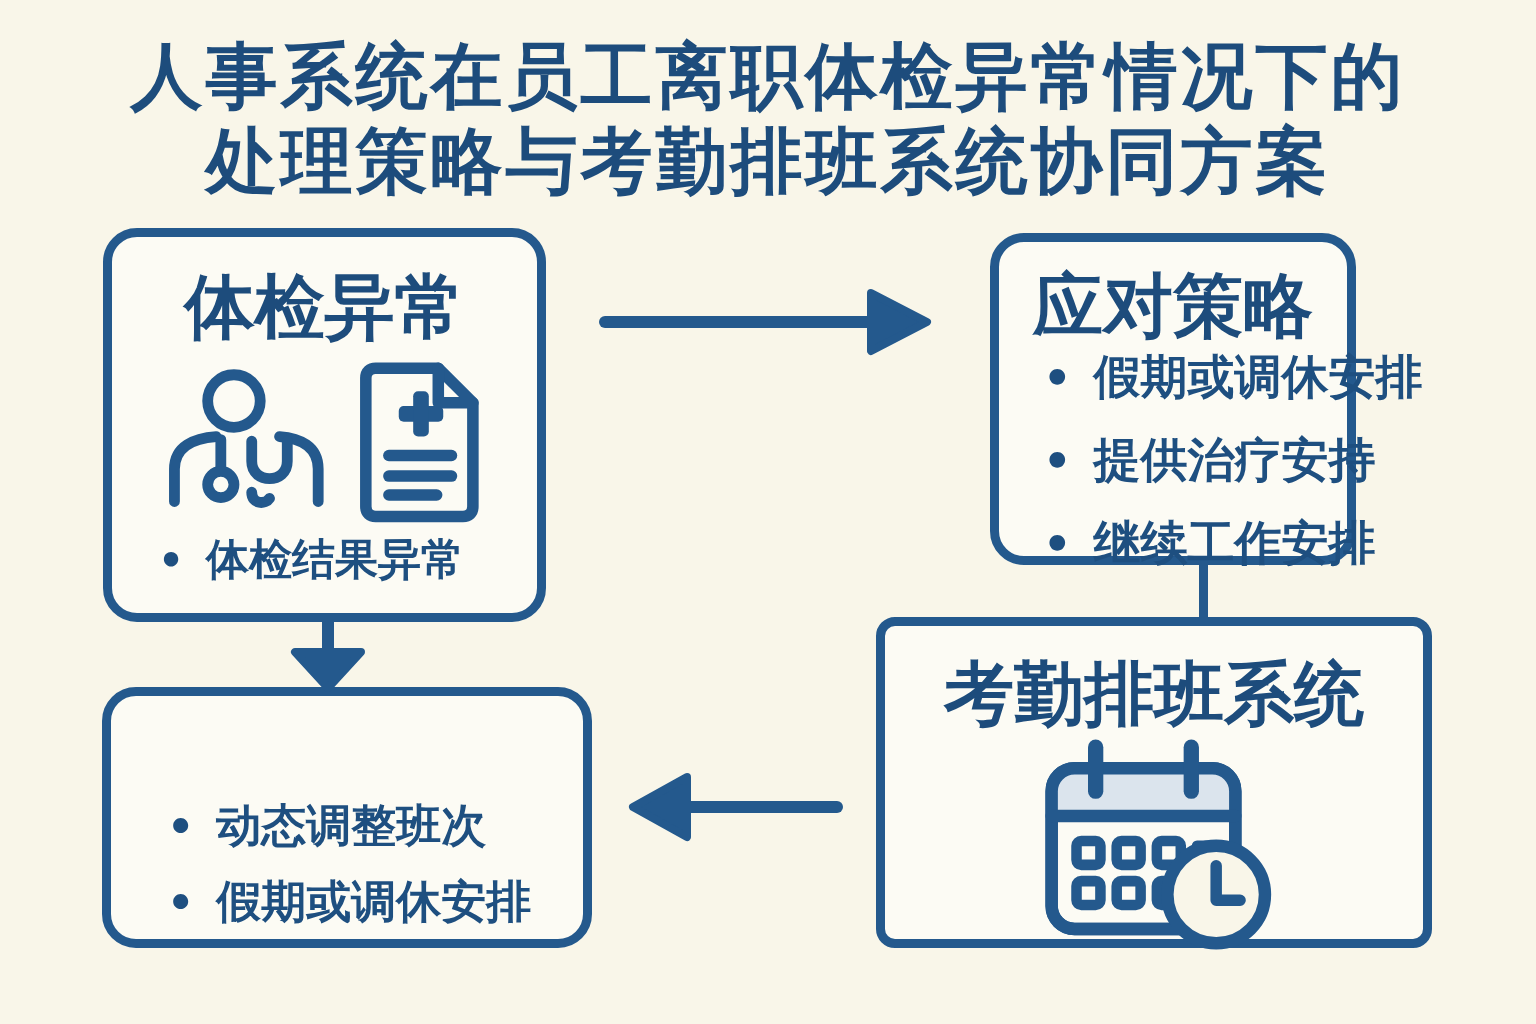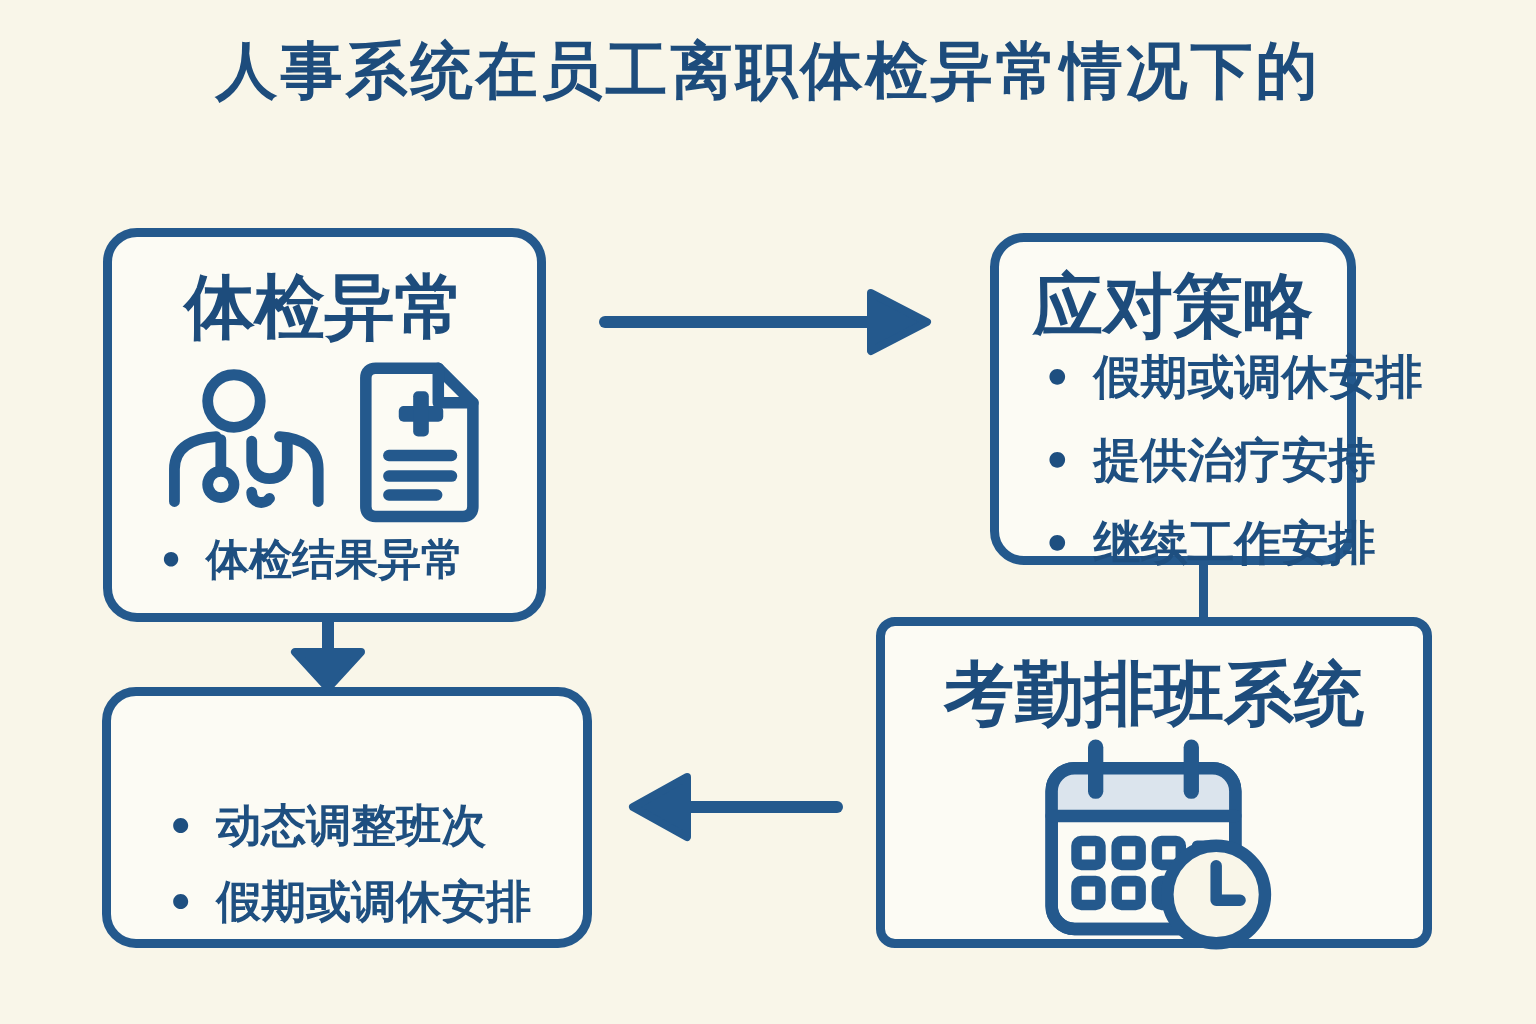--- a/index.html
+++ b/index.html
@@ -15,21 +15,21 @@
     font-family: "DejaVu Sans", sans-serif;
     overflow: hidden;
     color: #1d4c7c;
   }
   .main-title {
     position: absolute;
     top: 34px;
     left: 0;
     width: 100%;
     text-align: center;
-    font-size: 62px;
+    font-size: 72px;
     font-weight: 700;
     letter-spacing: 3px;
     line-height: 1.18;
     color: #1d4c7c;
   }
   .box {
     position: absolute;
     box-sizing: border-box;
     border: 9px solid #24598d;
     border-radius: 34px;
@@ -101,20 +101,21 @@
     background: #24598d;
   }
 </style>
 </head>
 <body>
 
 <div class="canvas">
 
   <div class="main-title">
     <div>人事系统在员工离职体检异常情况下的</div>
+    <div>处理策略与考勤排班系统协同方案</div>
   </div>
 
   <div class="box" id="box-exam">
     <div class="box-title">体检异常</div>
     <div class="icon-row">
       <span>
         <svg width="170" height="180" viewBox="0 0 220 190" fill="none" stroke="#24598d" stroke-width="14" stroke-linecap="round" stroke-linejoin="round">
           <circle cx="97" cy="42" r="34"></circle>
           <path d="M20 172 V130 C20 100 46 90 74 88"></path>
           <path d="M206 172 V130 C206 100 182 90 156 88"></path>

